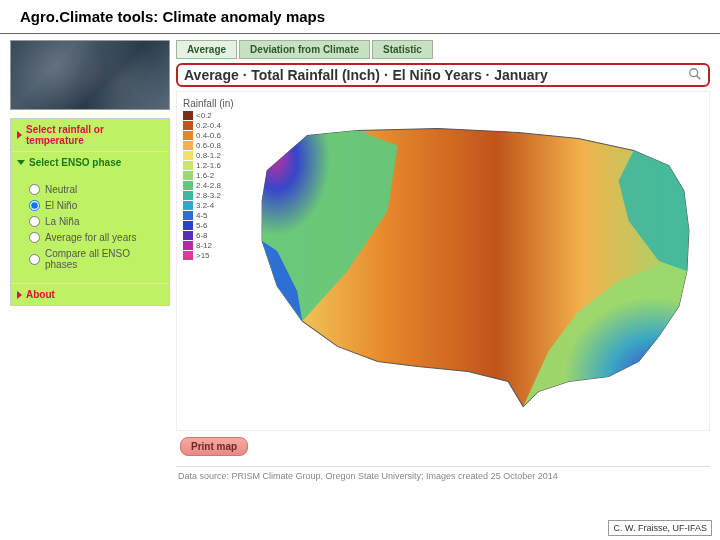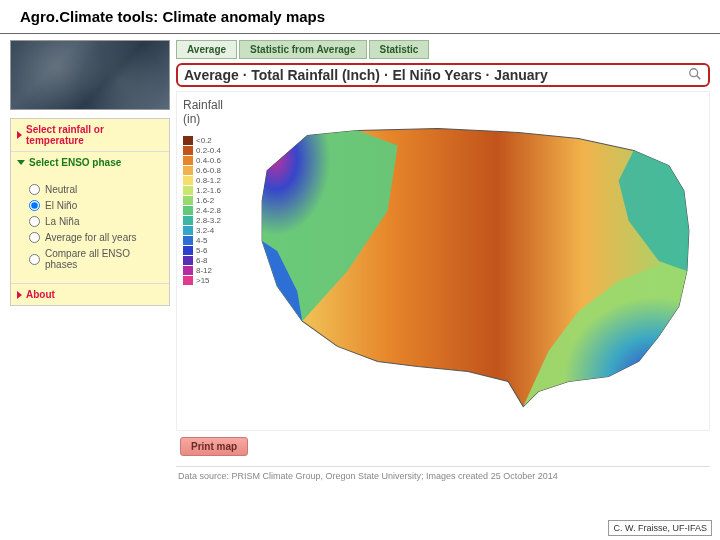--- a/index.html
+++ b/index.html
@@ -2,45 +2,45 @@
 <html><head>
 <meta charset="utf-8">
 <style>
   * { box-sizing: border-box; margin: 0; padding: 0; }
   body { font-family: Arial, sans-serif; font-size: 11px; background: #fff; width: 720px; height: 540px; position: relative; }
   .title { font-size: 15px; font-weight: bold; padding: 8px 20px; border-bottom: 1px solid #666; }
   .main { display: flex; padding: 6px 10px 0 10px; gap: 6px; }
   .sidebar { width: 160px; }
   .thumb { width: 160px; height: 70px; background: linear-gradient(135deg, #3a4a5a 0%, #4a5a6a 30%, #2a3a4a 60%, #5a6a7a 100%); border: 1px solid #999; margin-bottom: 8px; position: relative; }
   .thumb::after { content:""; position:absolute; inset:0; background: radial-gradient(circle at 30% 40%, rgba(255,255,255,.15), transparent 40%), radial-gradient(circle at 70% 60%, rgba(255,255,255,.1), transparent 35%); }
-  .accordion { border: 1px solid #ccc; background: #fef9c3; }
+  .accordion { border: 1px solid #ccc; background: #bef264; }
   .acc-item { border-bottom: 1px solid #ddd; }
   .acc-item:last-child { border-bottom: none; }
   .acc-head { padding: 5px 6px; font-size: 10px; color: #d14; font-weight: bold; cursor: pointer; display: flex; align-items: center; gap: 4px; }
   .acc-head.open { color: #1a7a1a; text-align: right; }
   .tri { width: 0; height: 0; border-top: 4px solid transparent; border-bottom: 4px solid transparent; border-left: 5px solid currentColor; display:inline-block; }
   .tri.down { border-left: 4px solid transparent; border-right: 4px solid transparent; border-top: 5px solid currentColor; border-bottom: none; }
   .acc-body { padding: 6px 8px 8px 18px; font-size: 10px; color: #555; }
   .radio-row { display: flex; align-items: center; gap: 5px; margin: 5px 0; }
   .radio-row input { width: 11px; height: 11px; }
   .content { flex: 1; }
   .tabs { display: flex; gap: 2px; margin-bottom: 4px; }
   .tab { background: #c9e0c3; border: 1px solid #9bb894; padding: 3px 10px; font-size: 10px; color: #2a5a2a; font-weight: bold; cursor: pointer; }
   .tab.active { background: #e6f0e3; }
   .subtitle-wrap { border: 2px solid #bb2222; border-radius: 6px; padding: 2px 6px; display: flex; align-items: flex-start; justify-content: space-between; margin-bottom: 4px; }
   .subtitle { font-size: 14px; font-weight: bold; color: #333; }
   .mag { width: 14px; height: 14px; color: #888; }
   .map-area { position: relative; height: 340px; border: 1px solid #eee; display:flex; }
   .legend { width: 60px; padding: 6px 0 0 6px; font-size: 8px; color: #555; }
-  .legend-title { font-size: 12px; margin-bottom: 10px; }
+  .legend-title { font-size: 10px; margin-bottom: 2px; }
   .legend-row { display: flex; align-items: center; gap: 3px; line-height: 9px; margin-bottom: 1px; }
   .sw { width: 10px; height: 9px; }
   .usmap { flex:1; position: relative; }
   .usmap svg { position: absolute; inset: 0; width: 100%; height: 100%; }
-  .print-btn { display:inline-block; background: linear-gradient(#f7a9a1,#e98b82); border:1px solid #c77; color:#6a2a2a; font-size:10px; font-weight:bold; padding:3px 10px; border-radius:3px; margin: 6px 0 0 4px; cursor:pointer; }
+  .print-btn { display:inline-block; background: linear-gradient(#f7a9a1,#e98b82); border:1px solid #c77; color:#6a2a2a; font-size:10px; font-weight:bold; padding:3px 10px; border-radius:8px; margin: 6px 0 0 4px; cursor:pointer; }
   .source { font-size: 9px; color: #888; border-top: 1px solid #ddd; margin-top: 10px; padding: 4px 2px; }
   .credit { position: absolute; right: 8px; bottom: 4px; font-size: 9px; color: #333; border:1px solid #999; padding:2px 4px; background:#fff; }
 </style>
 </head>
 <body>
 
 <div class="title">Agro.Climate tools: Climate anomaly maps</div>
 
 <div class="main">
   <div class="sidebar">
@@ -85,21 +85,21 @@
           <span class="tri"></span>
           <span>About</span>
         </div>
       </div>
     </div>
   </div>
 
   <div class="content">
     <div class="tabs">
       <div class="tab active">Average</div>
-      <div class="tab">Statistic from Average</div>
+      <div class="tab">Deviation from Climate</div>
       <div class="tab">Statistic</div>
     </div>
     <div class="subtitle-wrap">
       <div class="subtitle">Average · Total Rainfall (Inch) · El Niño Years · January</div>
       <svg class="mag" viewBox="0 0 16 16">
           <circle cx="6.5" cy="6.5" r="4.5" fill="none" stroke="currentColor" stroke-width="1.5"></circle>
           <line x1="10" y1="10" x2="14" y2="14" stroke="currentColor" stroke-width="1.8"></line>
         </svg>
     </div>
 

